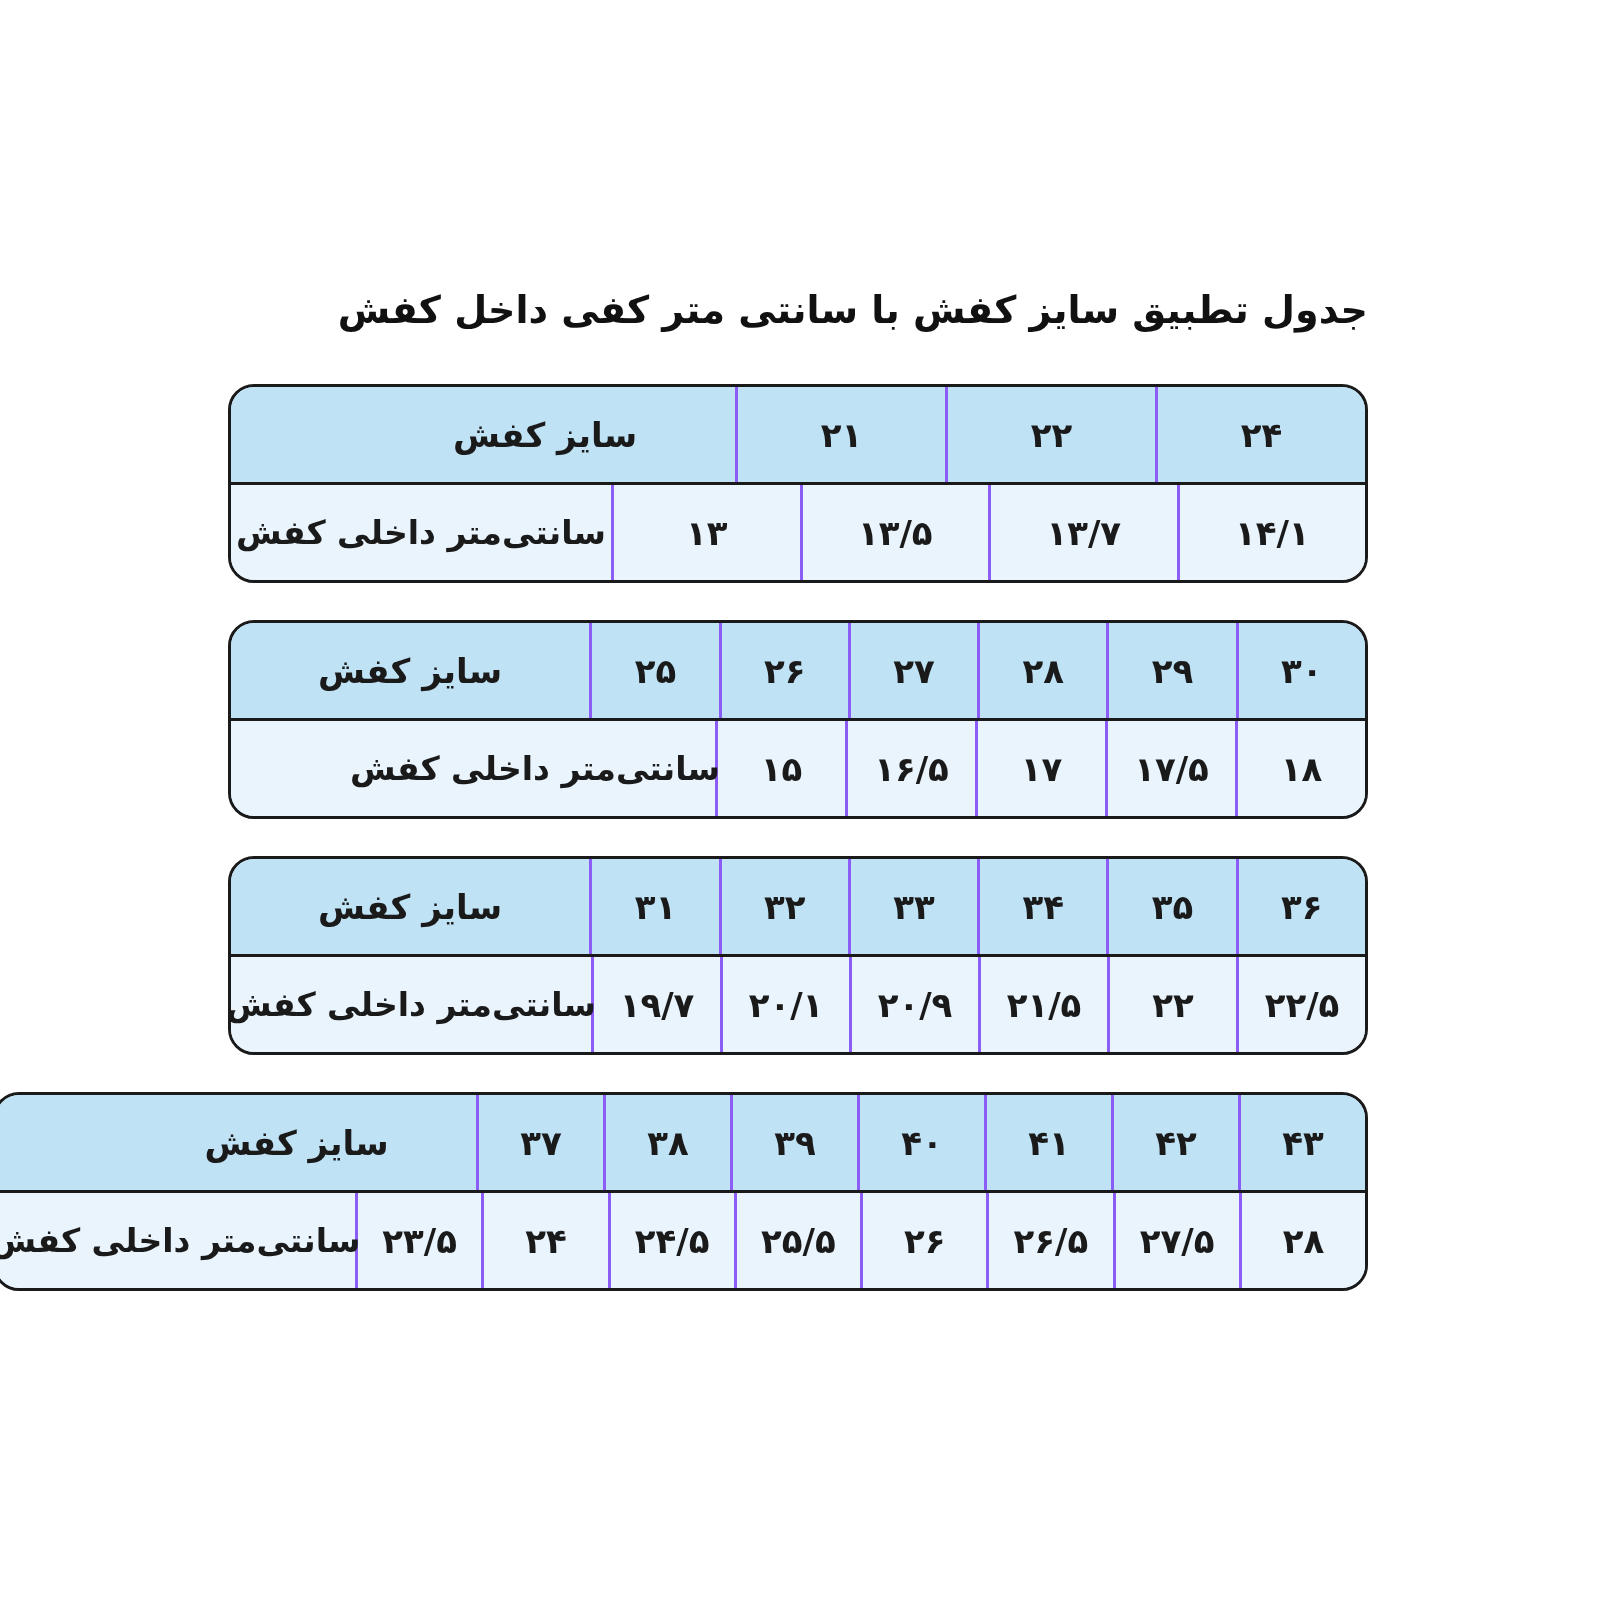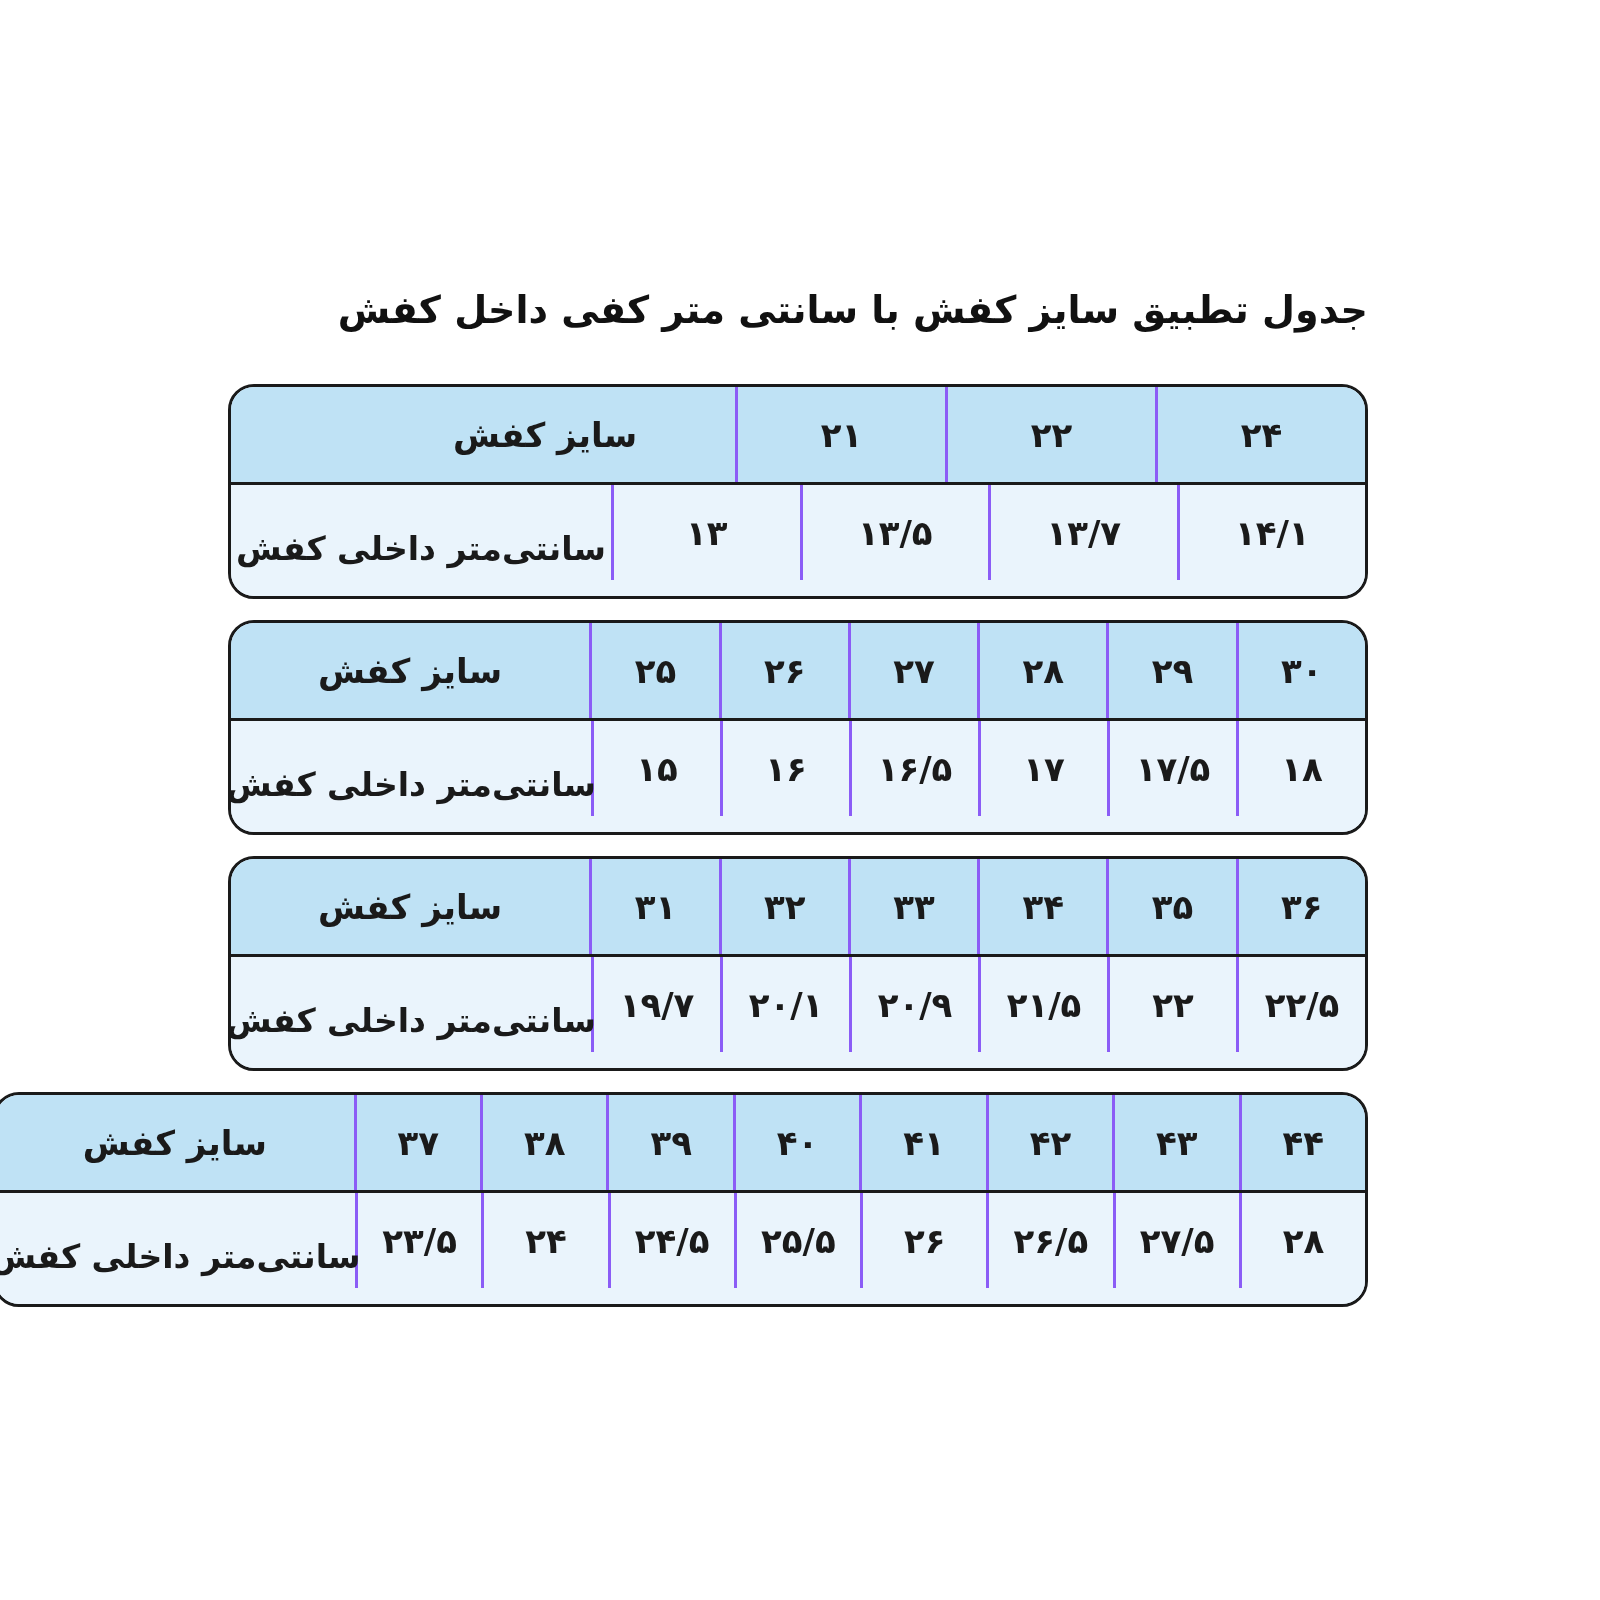--- a/index.html
+++ b/index.html
@@ -71,21 +71,20 @@
     border-left: none;
   }
   .cell.label {
     font-size: 34px;
     font-weight: bold;
     padding: 0 27px;
   }
   .cell.label-small {
     font-size: 33px;
     letter-spacing: -1px;
-    margin-top: 16px;
   }
 
   
   #block1 { top: 384px; right: 232px; width: 1140px; }
   #block1 .cell { width: 210px; }
   #block1 .cell.label { width: 380px; }
 
   
   #block2 { top: 620px; right: 232px; width: 1140px; }
   #block2 .cell { width: 130px; }
@@ -132,21 +131,20 @@
       <div class="cell">۲۷</div>
       <div class="cell">۲۶</div>
       <div class="cell">۲۵</div>
       <div class="cell label">سایز کفش</div>
     </div>
     <div class="row row-body">
       <div class="cell">۱۸</div>
       <div class="cell">۱۷/۵</div>
       <div class="cell">۱۷</div>
       <div class="cell">۱۶/۵</div>
-      <div class="cell">۱۶</div>
       <div class="cell">۱۵</div>
       <div class="cell label label-small">سانتی‌متر داخلی کفش</div>
     </div>
   </div>
 
   <div class="table-block" id="block3">
     <div class="row row-head">
       <div class="cell">۳۶</div>
       <div class="cell">۳۵</div>
       <div class="cell">۳۴</div>
@@ -161,21 +159,20 @@
       <div class="cell">۲۱/۵</div>
       <div class="cell">۲۰/۹</div>
       <div class="cell">۲۰/۱</div>
       <div class="cell">۱۹/۷</div>
       <div class="cell label label-small">سانتی‌متر داخلی کفش</div>
     </div>
   </div>
 
   <div class="table-block" id="block4">
     <div class="row row-head">
-      <div class="cell">۴۴</div>
       <div class="cell">۴۳</div>
       <div class="cell">۴۲</div>
       <div class="cell">۴۱</div>
       <div class="cell">۴۰</div>
       <div class="cell">۳۹</div>
       <div class="cell">۳۸</div>
       <div class="cell">۳۷</div>
       <div class="cell label">سایز کفش</div>
     </div>
     <div class="row row-body">

